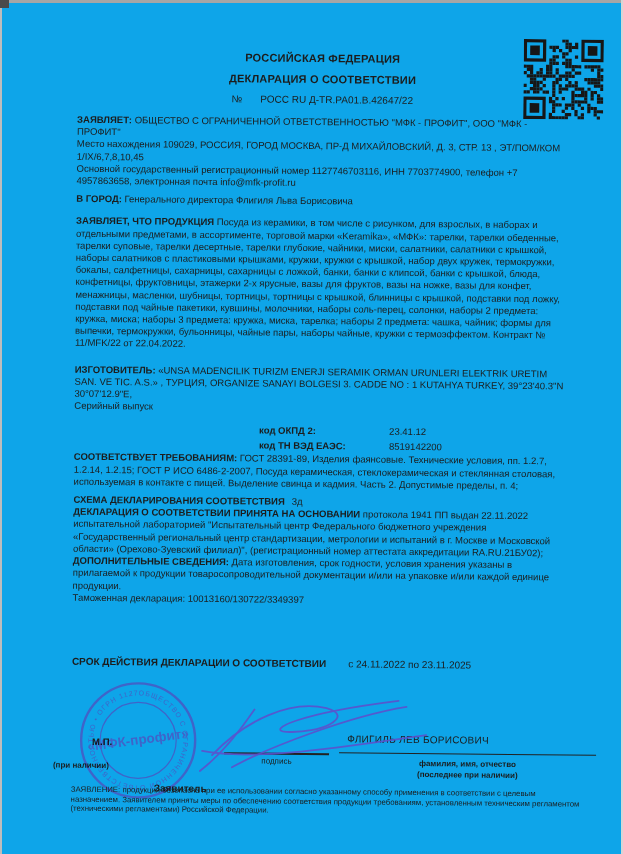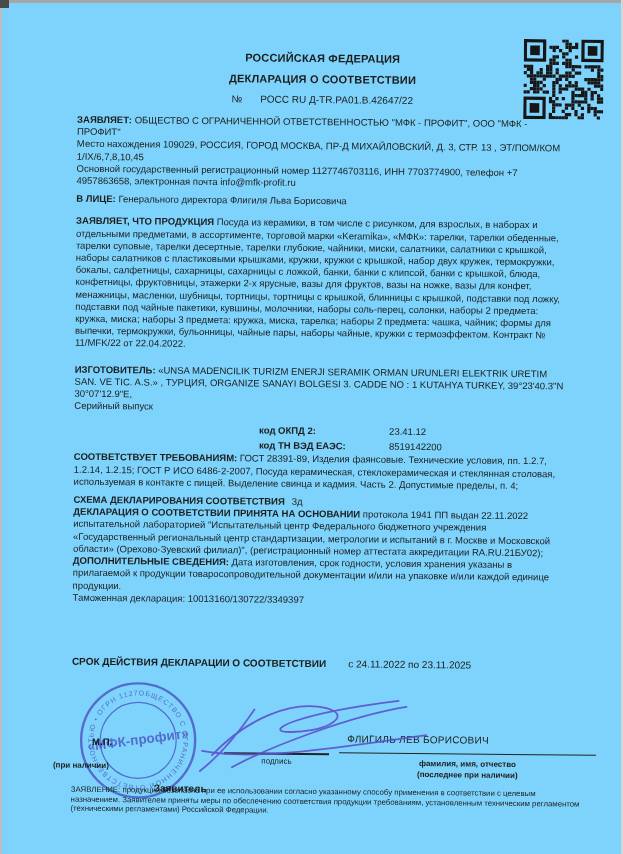--- a/index.html
+++ b/index.html
@@ -1,17 +1,17 @@
 <!DOCTYPE html>
 <html><head>
 <meta charset="utf-8">
 <style>
   html,body { margin:0; padding:0; background:#e9e9e9; }
   .scan {
-    position:relative; width:623px; height:854px; background:#7dd3fc;
+    position:relative; width:623px; height:854px; background:#0ea5e9;
     overflow:hidden; font-family:"Liberation Sans", sans-serif; color:#1c1c1c;
   }
   .edge-top    { position:absolute; left:0; top:0; width:100%; height:3px; background:#a6a6a6; }
   .edge-left   { position:absolute; left:0; top:0; width:2px; height:100%; background:#bdbdbd; }
   .edge-right  { position:absolute; right:0; top:0; width:2px; height:100%; background:#d6d6d6; }
   .corner-mark { position:absolute; left:0; top:0; width:9px; height:8px; background:#4a4a4a; }
 
   .content {
     position:absolute; left:0; top:0; width:623px; height:854px;
     padding:52px 58px 0 75px; box-sizing:border-box;
@@ -287,21 +287,21 @@
     <div class="t">РОССИЙСКАЯ ФЕДЕРАЦИЯ</div>
     <div class="t">ДЕКЛАРАЦИЯ О СООТВЕТСТВИИ</div>
     <div class="num-line">
       <span class="no">№</span><span>РОСС RU Д-TR.РА01.В.42647/22</span>
     </div>
 
     <p><b>ЗАЯВЛЯЕТ:</b> <span>ОБЩЕСТВО С ОГРАНИЧЕННОЙ ОТВЕТСТВЕННОСТЬЮ "МФК - ПРОФИТ", ООО "МФК - ПРОФИТ"</span></p>
     <p>Место нахождения 109029, РОССИЯ, ГОРОД МОСКВА, ПР-Д МИХАЙЛОВСКИЙ, Д. 3, СТР. 13 , ЭТ/ПОМ/КОМ 1/IX/6,7,8,10,45</p>
     <p>Основной государственный регистрационный номер 1127746703116, ИНН 7703774900, телефон +7 4957863658, электронная почта info@mfk-profit.ru</p>
 
-    <p class="gap6"><b>В ЛИЦЕ:</b> <span>Генерального директора Флигиля Льва Борисовича</span></p>
+    <p class="gap6"><b>В ГОРОД:</b> <span>Генерального директора Флигиля Льва Борисовича</span></p>
 
     <p class="gap10"><b>ЗАЯВЛЯЕТ, ЧТО ПРОДУКЦИЯ</b> <span>Посуда из керамики, в том числе с рисунком, для взрослых, в наборах и отдельными предметами, в ассортименте, торговой марки «Keramika», «МФК»: тарелки, тарелки обеденные, тарелки суповые, тарелки десертные, тарелки глубокие, чайники, миски, салатники, салатники с крышкой, наборы салатников с пластиковыми крышками, кружки, кружки с крышкой, набор двух кружек, термокружки, бокалы, салфетницы, сахарницы, сахарницы с ложкой, банки, банки с клипсой, банки с крышкой, блюда, конфетницы, фруктовницы, этажерки 2-х ярусные, вазы для фруктов, вазы на ножке, вазы для конфет, менажницы, масленки, шубницы, тортницы, тортницы с крышкой, блинницы с крышкой, подставки под ложку, подставки под чайные пакетики, кувшины, молочники, наборы соль-перец, солонки, наборы 2 предмета: кружка, миска; наборы 3 предмета: кружка, миска, тарелка; наборы 2 предмета: чашка, чайник; формы для выпечки, термокружки, бульонницы, чайные пары, наборы чайные, кружки с термоэффектом. Контракт № 11/MFK/22 от 22.04.2022.</span></p>
 
     <p class="gap14"><b>ИЗГОТОВИТЕЛЬ:</b> <span>«UNSA MADENCILIK TURIZM ENERJI SERAMIK ORMAN URUNLERI ELEKTRIK URETIM SAN. VE TIC. A.S.» , ТУРЦИЯ, ORGANIZE SANAYI BOLGESI 3. CADDE NO : 1 KUTAHYA TURKEY, 39°23'40.3"N 30°07'12.9"E,</span></p>
     <p>Серийный выпуск</p>
 
     <div class="codes">
       <div class="code-row">
         <span class="code-label" style="font-weight:bold">код ОКПД 2:</span>
         <span>23.41.12</span>

